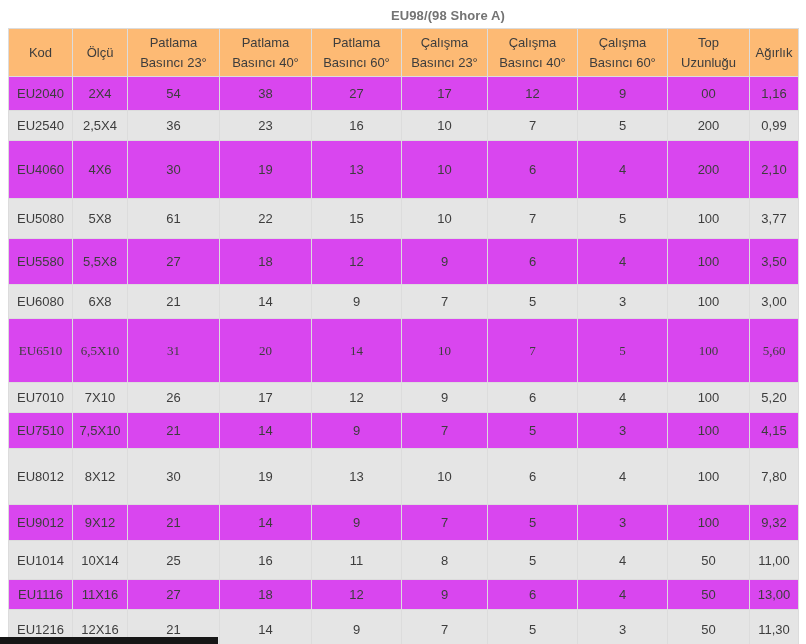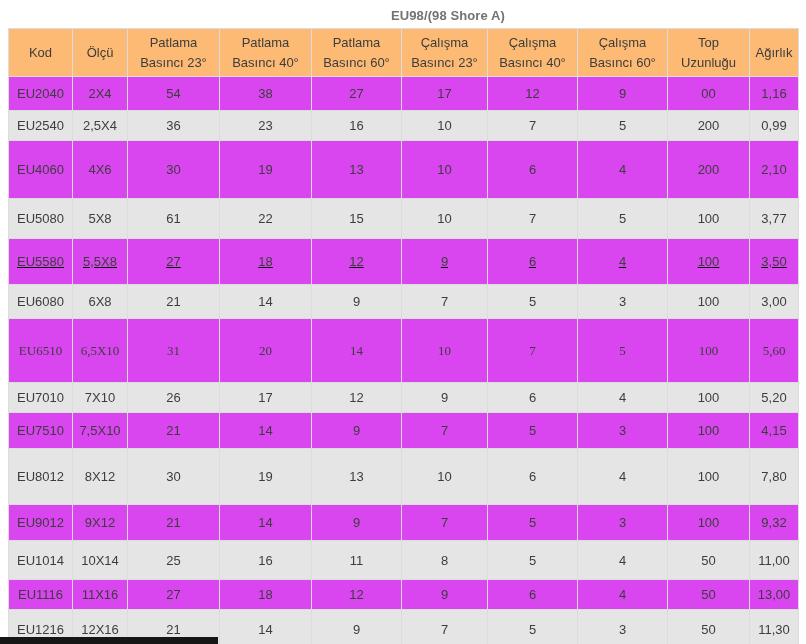--- a/index.html
+++ b/index.html
@@ -149,21 +149,21 @@
         <td>5X8</td>
         <td>61</td>
         <td>22</td>
         <td>15</td>
         <td>10</td>
         <td>7</td>
         <td>5</td>
         <td>100</td>
         <td>3,77</td>
       </tr>
-      <tr class="stripe" style="height: 46px; text-decoration: underline;">
+      <tr class="stripe" style="height: 46px;">
         <td>EU5580</td>
         <td>5,5X8</td>
         <td>27</td>
         <td>18</td>
         <td>12</td>
         <td>9</td>
         <td>6</td>
         <td>4</td>
         <td>100</td>
         <td>3,50</td>

